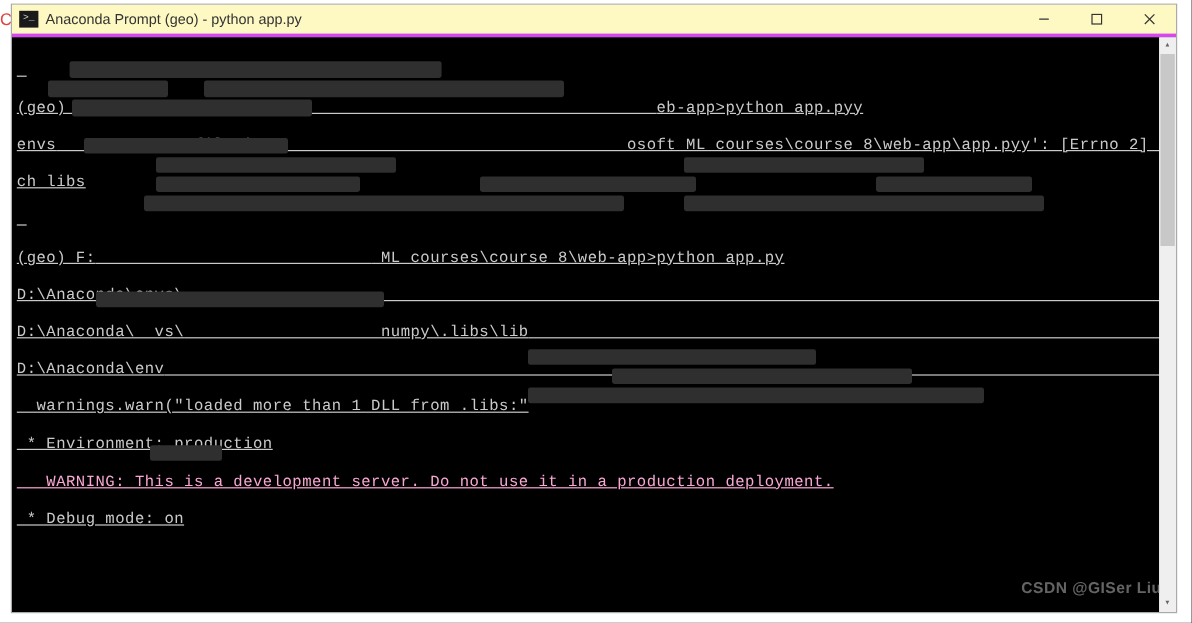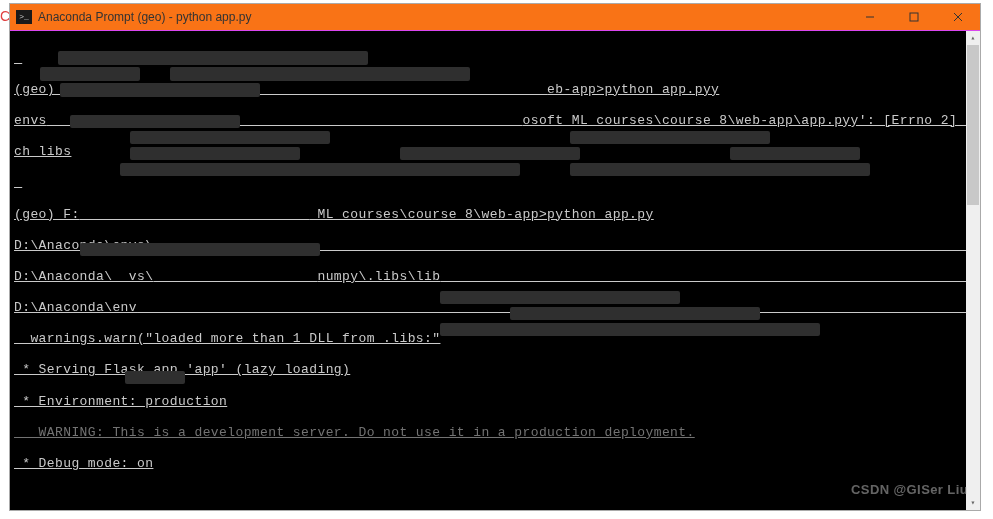--- a/index.html
+++ b/index.html
@@ -17,25 +17,25 @@
       top: 3px;
       width: 972px;
       height: 508px;
       background: #fff;
       border: 1px solid #aaa;
       display: flex;
       flex-direction: column;
     }
     .titlebar {
       height: 27px;
-      background: #f97316;
+      background: #fef9c3;
       display: flex;
       align-items: center;
       padding-left: 6px;
-      border-bottom: 1px solid #d946ef;
+      border-bottom: 3px solid #d946ef;
     }
     .titlebar-icon {
       width: 16px;
       height: 14px;
       background: #1a1a1a;
       margin-right: 6px;
       display: flex;
       align-items: center;
       justify-content: center;
     }
@@ -78,21 +78,21 @@
       position: relative;
       letter-spacing: 0.4px;
     }
     .terminal .line { white-space: pre; text-decoration: underline; }
     .smudge {
       position: absolute;
       background: #2f2f2f;
       border-radius: 2px;
       pointer-events: none;
     }
-    .red-warn { color: #737373; }
+    .red-warn { color: #f9a8d4; }
     .scrollbar {
       position: absolute;
       right: 0;
       top: 0;
       bottom: 0;
       width: 14px;
       background: #efefef;
     }
     .scroll-btn {
       width: 14px;
@@ -173,21 +173,20 @@
 <div class="line"> </div>
 <div class="line"><span>(geo) </span>                                                           <span>eb-app&gt;python app.pyy</span></div>
 <div class="line"><span>envs</span>          <span>pen file 'F.</span>                                    <span>osoft ML courses\course 8\web-app\app.pyy': [Errno 2] No su</span></div>
 <div class="line"><span>ch libs</span></div>
 <div class="line"> </div>
 <div class="line"><span>(geo) F:</span>                            <span> ML courses\course 8\web-app&gt;python app.py</span></div>
 <div class="line"><span>D:\Anaconda\envs\</span>                                                                                                               </div>
 <div class="line"><span>D:\Anaconda\  vs\</span>                    <span>numpy\.libs\lib</span>                                                                  </div>
 <div class="line"><span>D:\Anaconda\env</span>                                                                                                      <span> win_amd64.dll</span></div>
 <div class="line"><span>  warnings.warn("loaded more than 1 DLL from .libs:"</span></div>
-<div class="line"><span> * Serving Flask app 'app' (lazy loading)</span></div>
 <div class="line"><span> * Environment: production</span></div>
 <div class="line red-warn"><span>   WARNING: This is a development server. Do not use it in a production deployment.</span></div>
 <div class="line"><span> * Debug mode: on</span></div>
 
 
 
 
 
 
 

